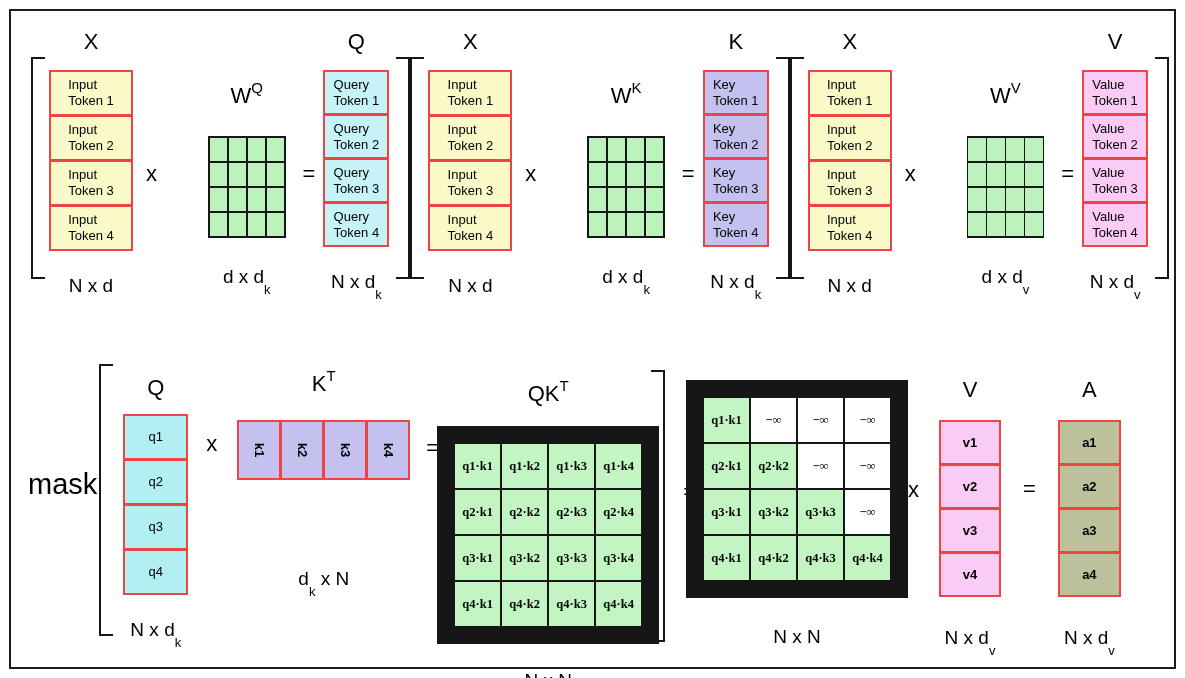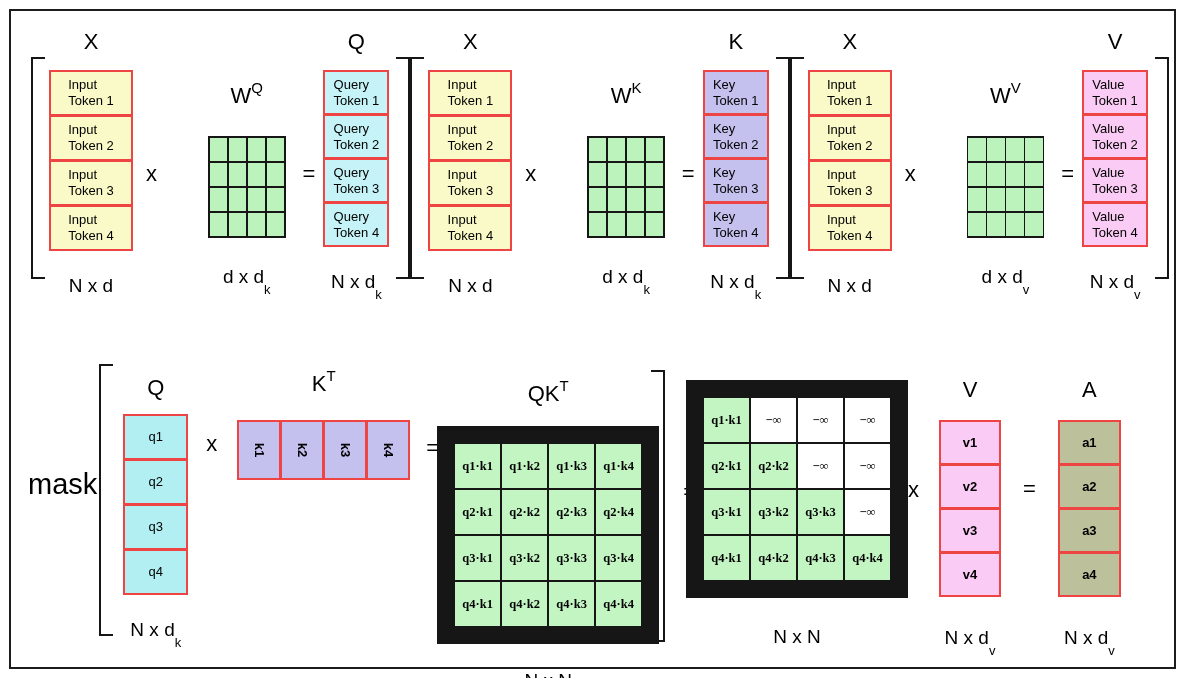--- a/index.html
+++ b/index.html
@@ -336,20 +336,23 @@
     <div class="op b-op1">x</div>
 
     <div class="stack b-ktstack">
       <div class="mtitle"><span>K</span><sup>T</sup></div>
       <div class="krow">
         <div class="cell k-cell c-lav"><span>k1</span></div>
         <div class="cell k-cell c-lav"><span>k2</span></div>
         <div class="cell k-cell c-lav"><span>k3</span></div>
         <div class="cell k-cell c-lav"><span>k4</span></div>
       </div>
+      <div class="dim">
+          <span><span>d</span><sub>k</sub><span> x N</span></span>
+        </div>
     </div>
 
     <div class="op b-eq1">=</div>
 
     <div class="stack b-qkstack">
       <div class="mtitle"><span>QK</span><sup>T</sup></div>
       <div class="matrix">
         <div class="mcell c-green2">q1·k1</div>
         <div class="mcell c-green2">q1·k2</div>
         <div class="mcell c-green2">q1·k3</div>

